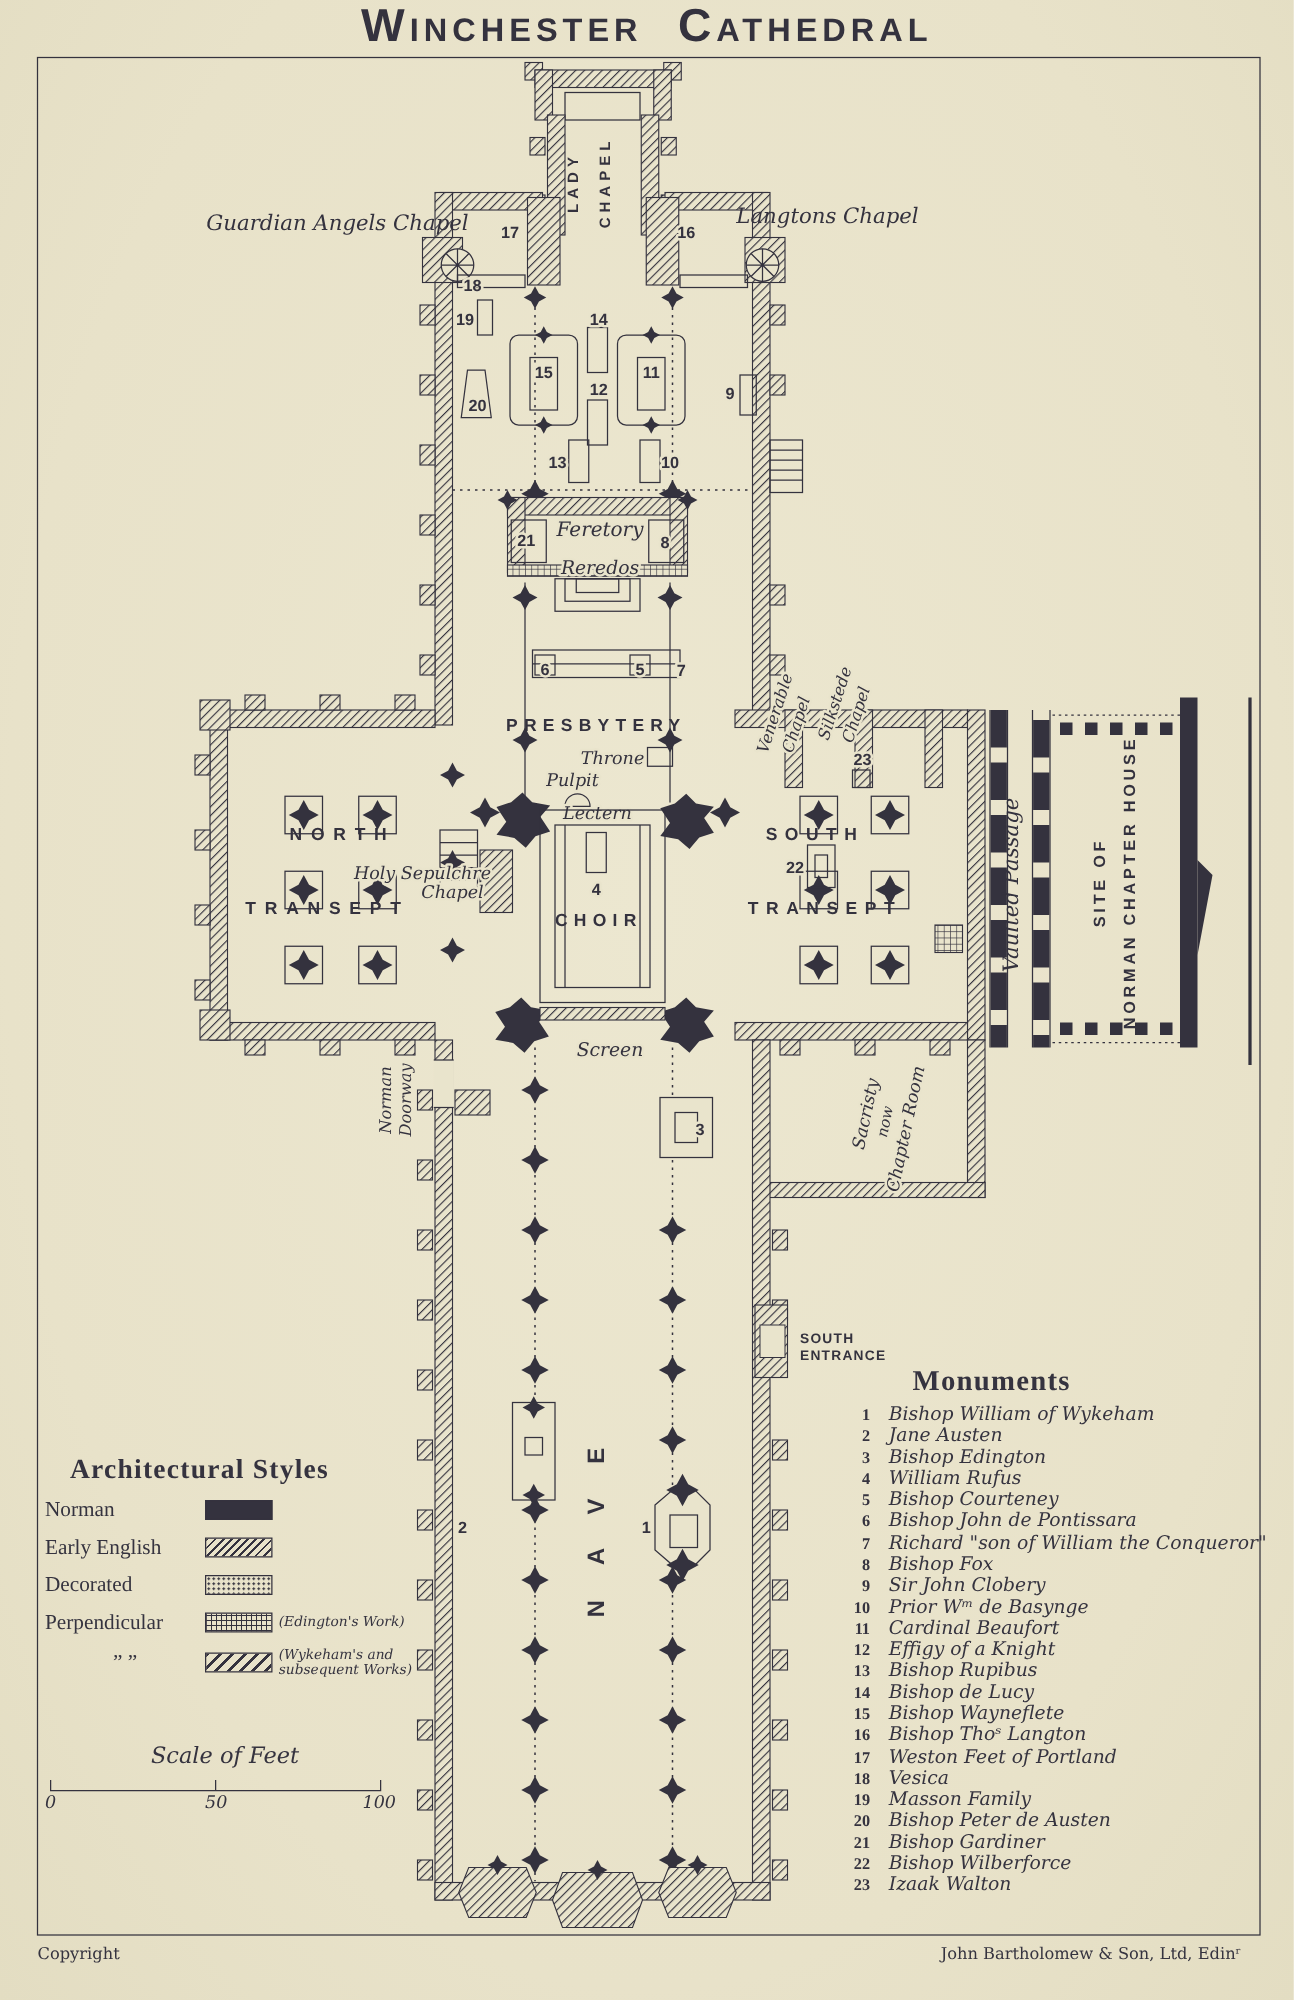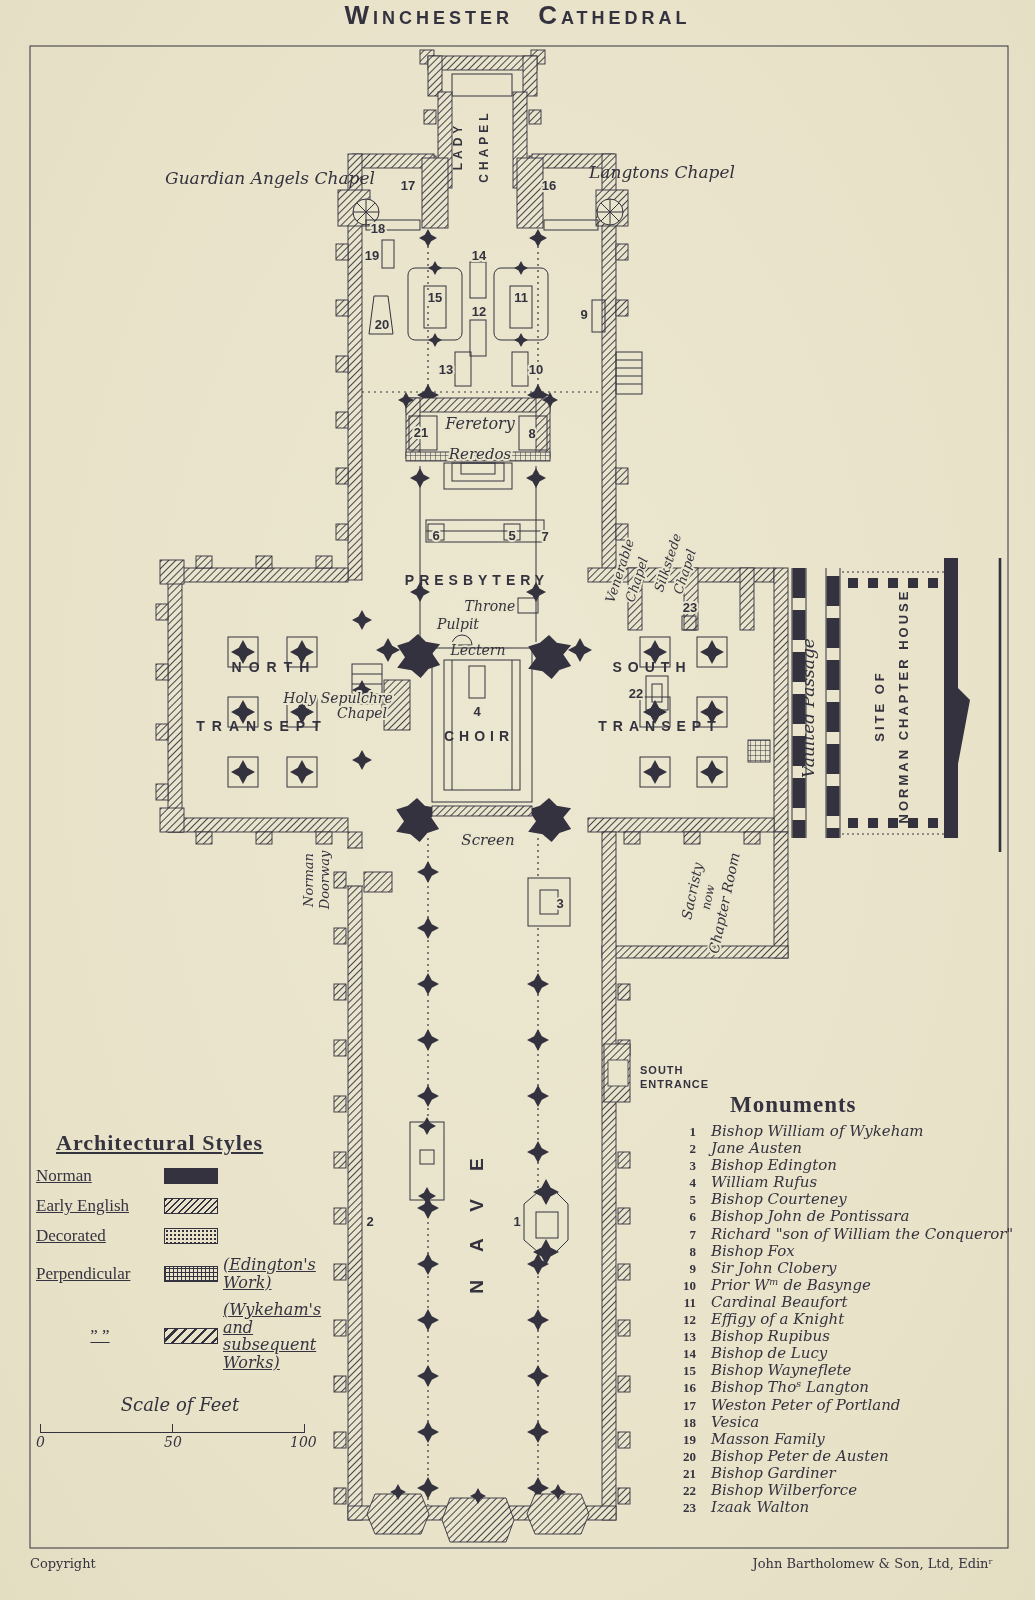--- a/index.html
+++ b/index.html
@@ -1,45 +1,45 @@
 <!DOCTYPE html>
 <html><head>
 <meta charset="utf-8">
 <style>
   html,body{margin:0;padding:0;}
   .page{position:relative;width:1035px;height:1600px;background:#e9e4cc;overflow:hidden;
         background:radial-gradient(ellipse at 50% 45%, #ece7d0 0%, #e8e2c9 70%, #e3ddc2 100%);
         font-family:"Liberation Serif",serif;color:#35333f;}
   .title{position:absolute;top:0px;left:0;width:100%;text-align:center;
          font-family:"Liberation Sans",sans-serif;font-weight:700;font-variant:small-caps;
-         font-size:26px;letter-spacing:4px;word-spacing:14px;color:#34323e;}
+         font-size:37px;letter-spacing:4px;word-spacing:14px;color:#34323e;}
   svg{position:absolute;left:0;top:0;}
   svg text{fill:#34323e;}
   .tcap{font-family:"Liberation Sans",sans-serif;font-weight:700;}
   .tit{font-family:"DejaVu Serif",serif;font-style:italic;}
   .tnum{font-family:"Liberation Sans",sans-serif;font-weight:700;font-size:13px;}
   .halo{paint-order:stroke;stroke:#e9e4cc;stroke-width:4px;stroke-linejoin:round;}
   .wall{fill:url(#ph);stroke:#34323e;stroke-width:0.9;}
   .wallg{fill:url(#pg);stroke:#34323e;stroke-width:0.9;}
   .ln{fill:none;stroke:#34323e;stroke-width:1;}
   .lnp{fill:#e9e4cc;stroke:#34323e;stroke-width:1;}
   .dot{fill:none;stroke:#34323e;stroke-width:1.2;stroke-dasharray:2 4;}
   .ink{fill:#34323e;stroke:none;}
   
-  .legend{position:absolute;left:36px;top:1130px;width:310px;text-decoration:underline;}
+  .legend{position:absolute;left:36px;top:1162px;width:310px;}
   .legend h2{margin:0 0 10px 20px;font-size:22px;font-weight:600;letter-spacing:1px;font-family:"Liberation Serif",serif;}
   .lrow{display:flex;align-items:center;margin-bottom:10px;}
   .llabel{width:128px;font-size:17px;}
   .sw{width:52px;height:14px;border:1.2px solid #34323e;flex:0 0 auto;}
   .sw-solid{background:#34323e;}
   .sw-diag{background:repeating-linear-gradient(135deg,#34323e 0 1.6px,transparent 1.6px 4.6px);}
   .sw-dots{background-image:radial-gradient(#34323e 0.9px,transparent 1px);background-size:4px 4px;}
   .sw-grid{background:repeating-linear-gradient(0deg,#34323e 0 1px,transparent 1px 4px),repeating-linear-gradient(90deg,#34323e 0 1px,transparent 1px 4px);}
   .sw-diag2{background:repeating-linear-gradient(135deg,#34323e 0 2.2px,transparent 2.2px 7px);}
-  .lnote{font-style:italic;font-size:16px;line-height:1.1;margin-left:5px;width:118px;font-family:"DejaVu Serif",serif;}
+  .lnote{font-style:italic;font-size:11px;line-height:1.1;margin-left:5px;width:118px;font-family:"DejaVu Serif",serif;}
   
   .scaletitle{position:absolute;left:60px;top:1394px;width:240px;text-align:center;
               font-style:italic;font-size:18px;font-family:"DejaVu Serif",serif;}
   .scalebar{position:absolute;left:40px;top:1424px;width:265px;height:8px;
             border-bottom:1.6px solid #34323e;}
   .scalebar i{position:absolute;bottom:0;width:1.4px;height:8px;background:#34323e;}
   .t0{left:0;} .t50{left:132px;height:5px;} .t100{right:0;}
   .snum{position:absolute;top:1434px;font-style:italic;font-size:14px;font-family:"DejaVu Serif",serif;}
   .sn0{left:36px;} .sn50{left:164px;} .sn100{left:290px;}
   
@@ -533,21 +533,21 @@
         <li>
         <span class="mnum">15</span>
         <span class="mname">Bishop Wayneflete</span>
       </li>
         <li>
         <span class="mnum">16</span>
         <span class="mname">Bishop Thoˢ Langton</span>
       </li>
         <li>
         <span class="mnum">17</span>
-        <span class="mname">Weston Peter of Portland</span>
+        <span class="mname">Weston Feet of Portland</span>
       </li>
         <li>
         <span class="mnum">18</span>
         <span class="mname">Vesica</span>
       </li>
         <li>
         <span class="mnum">19</span>
         <span class="mname">Masson Family</span>
       </li>
         <li>

